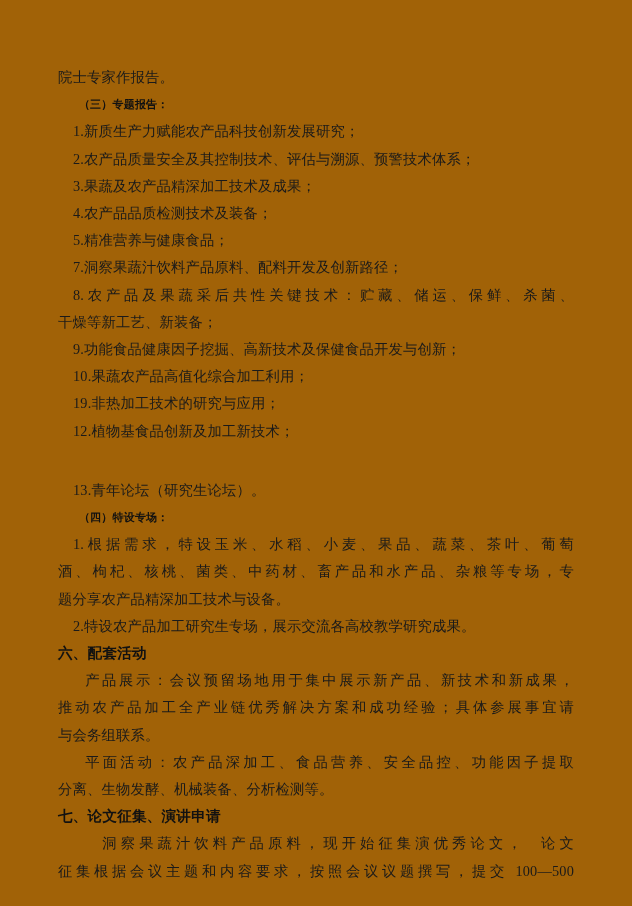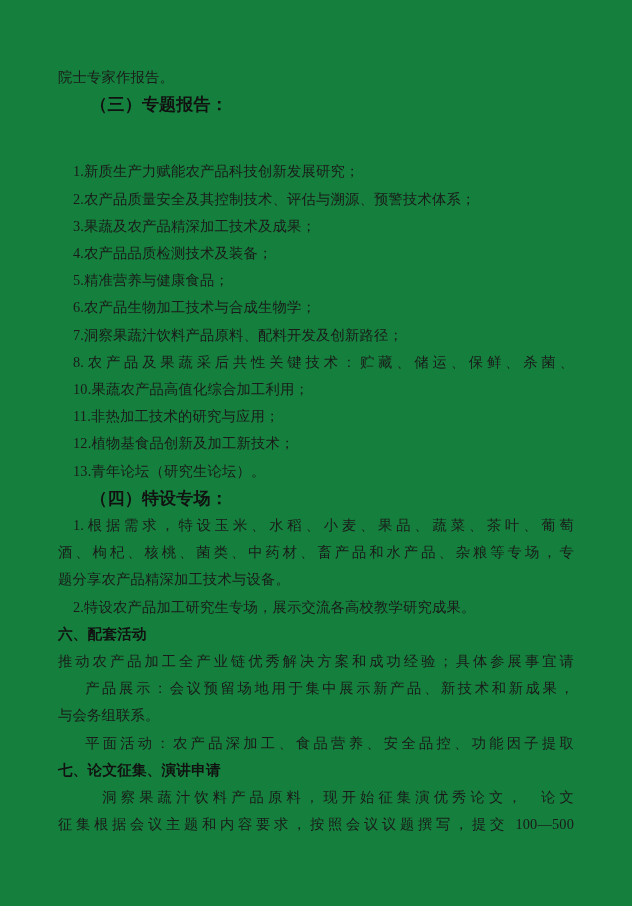--- a/index.html
+++ b/index.html
@@ -13,76 +13,78 @@
     font-family: "Liberation Serif", "DejaVu Serif", serif;
     color: #000000;
     overflow: hidden;
   }
   .page {
     position: relative;
     width: 632px;
     height: 906px;
     box-sizing: border-box;
     padding: 64px 58px 40px 58px;
-    background: #15803d;
+    background: #a16207;
   }
   .line {
     font-size: 14.3px;
     line-height: 27.2px;
     letter-spacing: 0.2px;
     color: #1a1a1a;
     white-space: pre-wrap;
     text-align: justify;
     text-justify: inter-ideograph;
   }
   .heading {
     font-weight: bold;
     font-size: 14.6px;
     line-height: 27.2px;
     color: #111111;
     font-family: Liberation Serif, serif;
   }
   .sub-heading {
     font-weight: bold;
-    font-size: 17px;
+    font-size: 11px;
     line-height: 27.2px;
     color: #111111;
   }
   .justify-spread {
     text-align: justify;
     text-align-last: justify;
   }
   .block { margin: 0; padding: 0; }
 </style>
 </head>
 <body>
 
 <div class="page">
 
   <p class="line block">院士专家作报告。</p>
   <p class="line block sub-heading" style="text-indent:1.9em;">（三）专题报告：</p>
-  <p class="line block" style="text-indent:1.05em;margin-top:40px;">1.新质生产力赋能农产品科技创新发展研究；</p>
+  <p class="line block" style="text-indent:1.05em;">1.新质生产力赋能农产品科技创新发展研究；</p>
   <p class="line block" style="text-indent:1.05em;">2.农产品质量安全及其控制技术、评估与溯源、预警技术体系；</p>
   <p class="line block" style="text-indent:1.05em;">3.果蔬及农产品精深加工技术及成果；</p>
   <p class="line block" style="text-indent:1.05em;">4.农产品品质检测技术及装备；</p>
   <p class="line block" style="text-indent:1.05em;">5.精准营养与健康食品；</p>
-  <p class="line block" style="text-indent:1.05em;">6.农产品生物加工技术与合成生物学；</p>
   <p class="line block" style="text-indent:1.05em;">7.洞察果蔬汁饮料产品原料、配料开发及创新路径；</p>
   <p class="line block justify-spread" style="text-indent:1.05em;">8.农产品及果蔬采后共性关键技术：贮藏、储运、保鲜、杀菌、</p>
+  <p class="line block">干燥等新工艺、新装备；</p>
+  <p class="line block" style="text-indent:1.05em;">9.功能食品健康因子挖掘、高新技术及保健食品开发与创新；</p>
   <p class="line block" style="text-indent:1.05em;">10.果蔬农产品高值化综合加工利用；</p>
-  <p class="line block" style="text-indent:1.05em;">11.非热加工技术的研究与应用；</p>
+  <p class="line block" style="text-indent:1.05em;">19.非热加工技术的研究与应用；</p>
   <p class="line block" style="text-indent:1.05em;">12.植物基食品创新及加工新技术；</p>
-  <p class="line block" style="text-indent:1.05em;">13.青年论坛（研究生论坛）。</p>
+  <p class="line block" style="text-indent:1.05em;margin-top:32px;">13.青年论坛（研究生论坛）。</p>
   <p class="line block sub-heading" style="text-indent:1.9em;">（四）特设专场：</p>
   <p class="line block justify-spread" style="text-indent:1.05em;">1.根据需求，特设玉米、水稻、小麦、果品、蔬菜、茶叶、葡萄</p>
   <p class="line block justify-spread">酒、枸杞、核桃、菌类、中药材、畜产品和水产品、杂粮等专场，专</p>
   <p class="line block">题分享农产品精深加工技术与设备。</p>
   <p class="line block" style="text-indent:1.05em;">2.特设农产品加工研究生专场，展示交流各高校教学研究成果。</p>
   <p class="line block heading">六、配套活动</p>
+  <p class="line block justify-spread" style="text-indent:1.9em;">产品展示：会议预留场地用于集中展示新产品、新技术和新成果，</p>
   <p class="line block justify-spread">推动农产品加工全产业链优秀解决方案和成功经验；具体参展事宜请</p>
-  <p class="line block justify-spread" style="text-indent:1.9em;">产品展示：会议预留场地用于集中展示新产品、新技术和新成果，</p>
   <p class="line block">与会务组联系。</p>
   <p class="line block justify-spread" style="text-indent:1.9em;">平面活动：农产品深加工、食品营养、安全品控、功能因子提取</p>
+  <p class="line block">分离、生物发酵、机械装备、分析检测等。</p>
   <p class="line block heading">七、论文征集、演讲申请</p>
   <p class="line block justify-spread" style="text-indent:3.1em;">洞察果蔬汁饮料产品原料，现开始征集演优秀论文，  论文</p>
   <p class="line block justify-spread">征集根据会议主题和内容要求，按照会议议题撰写，提交 100—500</p>
 
 </div>
 
 </body></html>

